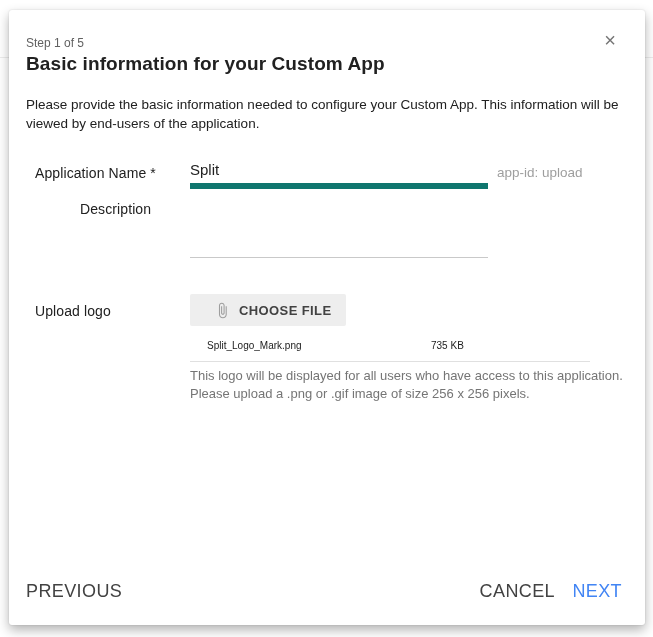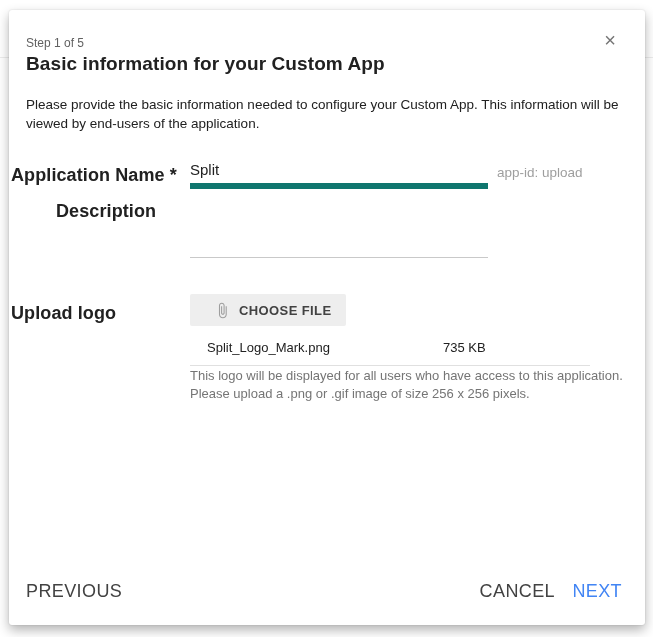--- a/index.html
+++ b/index.html
@@ -37,22 +37,22 @@
     color: #757575; font-size: 20px; line-height: 22px;
     text-align: center; cursor: pointer;
     font-family: "Liberation Sans", sans-serif;
   }
   .intro-text {
     position: absolute; left: 17px; top: 85px;
     width: 598px;
     font-size: 13.5px; line-height: 19px; color: #212121;
   }
   .field-label {
-    position: absolute; left: 2px;
-    font-size: 18px; font-weight: bold; color: #212121;
+    position: absolute; left: 26px;
+    font-size: 14px; font-weight: normal; color: #212121;
     letter-spacing: 0.1px;
   }
   .label-appname { top: 155px; }
   .label-desc    { top: 191px; padding-left: 45px; }
   .label-upload  { top: 293px; }
   .appname-input {
     position: absolute; left: 181px; top: 152px;
     width: 298px; height: 27px;
     border: none; border-bottom: 6px solid #0f766e;
     background: transparent; outline: none;
@@ -82,21 +82,21 @@
     font-size: 13px; font-weight: bold; color: #424242;
     letter-spacing: 0.4px; cursor: pointer;
   }
   .choose-file-btn svg { flex: 0 0 auto; }
   .file-row {
     position: absolute; left: 181px; top: 330px;
     width: 400px;
     display: flex; align-items: baseline;
     padding-bottom: 10px;
     border-bottom: 1px solid #e0e0e0;
-    font-size: 13px; color: #212121; gap: 12px;
+    font-size: 10px; color: #212121;
   }
   .file-name { margin-left: 17px; width: 206px; }
   .file-size { margin-left: 18px; }
   .upload-helper {
     position: absolute; left: 181px; top: 357px;
     width: 437px;
     font-size: 13px; line-height: 17.5px; color: #757575;
   }
   .footer-btn {
     position: absolute; bottom: 21px;

